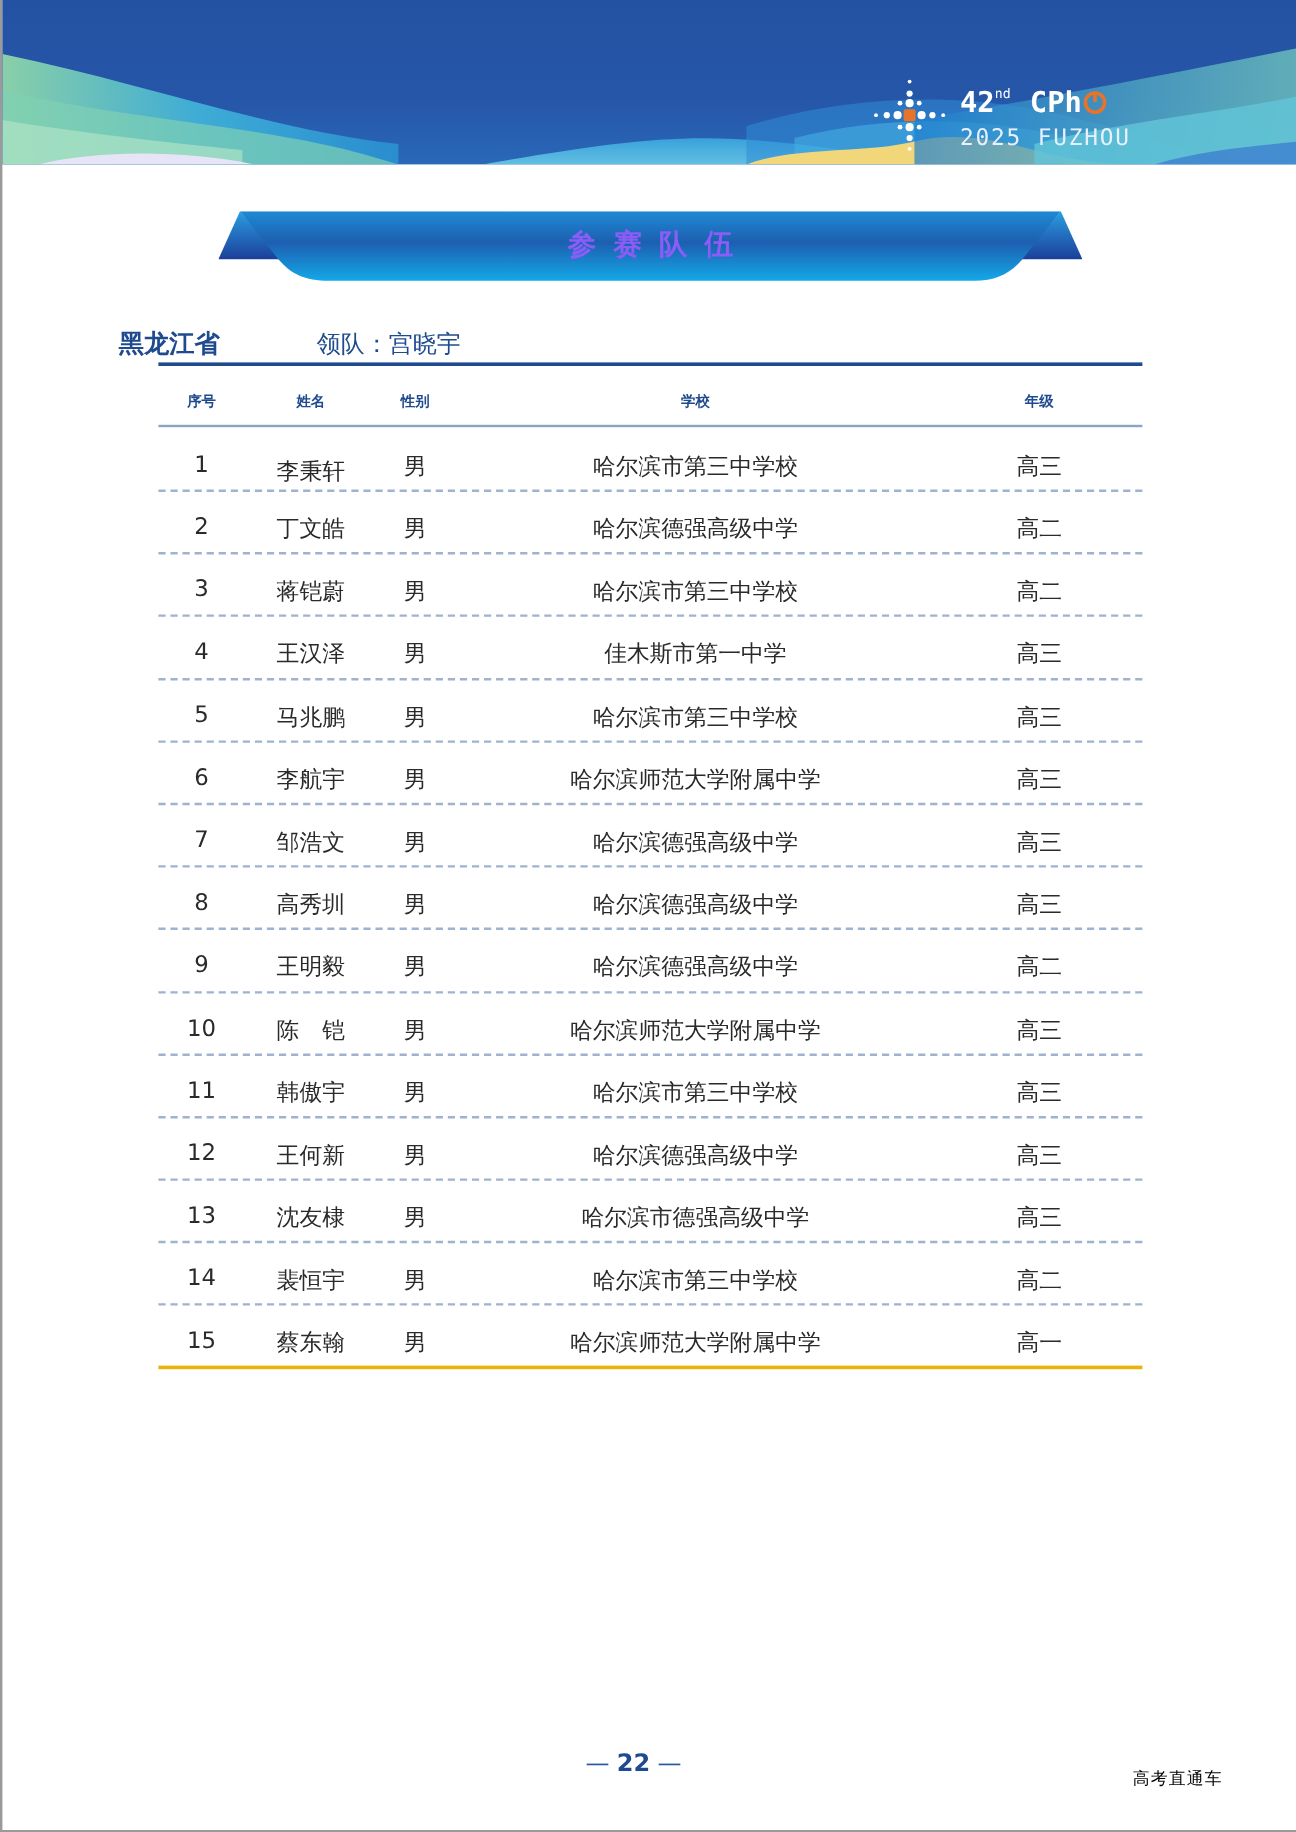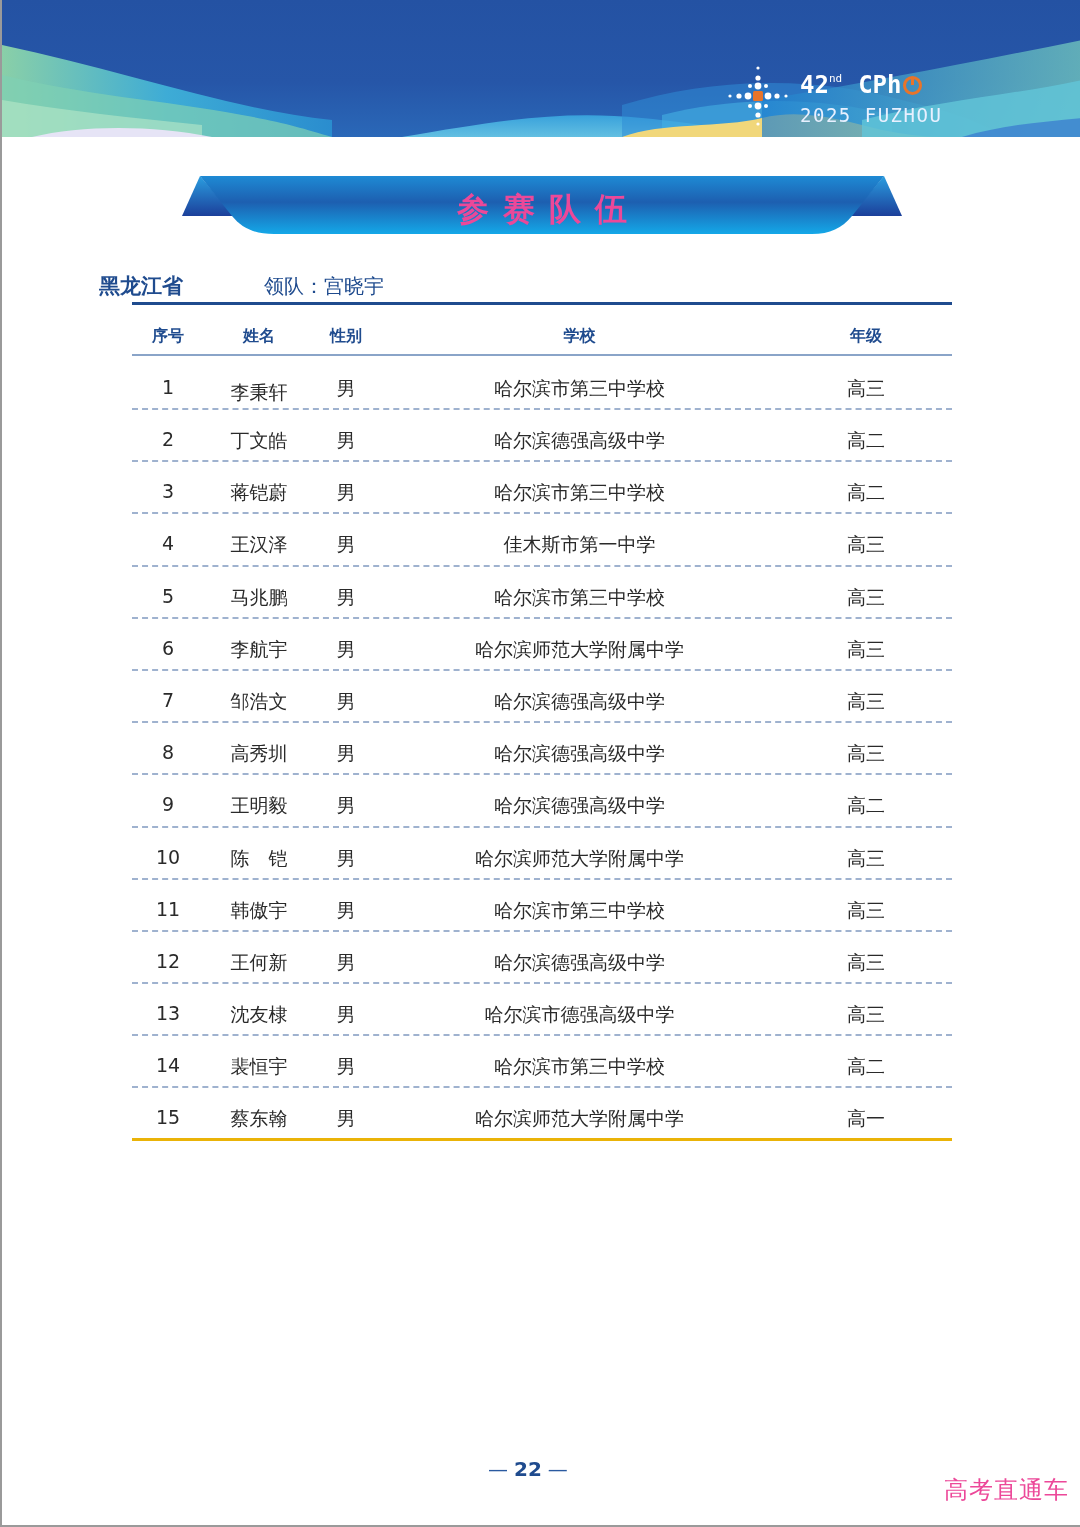--- a/index.html
+++ b/index.html
@@ -12,47 +12,47 @@
   .banner svg { position: absolute; left: 0; top: 0; }
   .logo { position: absolute; left: 724px; top: 64px; width: 200px; height: 66px; }
   .logo-title { position: absolute; left: 74px; top: 7px; font-family: "DejaVu Sans Mono", "Liberation Mono", monospace; font-weight: bold; font-size: 24px; color: #ffffff; letter-spacing: 0px; white-space: nowrap; }
   .logo-title sup { font-size: 11px; font-weight: normal; vertical-align: 11px; margin-right: 16px; }
   .logo-o { display: inline-block; width: 19px; height: 19px; border: 3px solid #e8742a; border-radius: 50%; vertical-align: -2px; margin-left: 1px; position: relative; }
   .logo-o::after { content: ""; position: absolute; left: 5px; top: -2px; width: 3px; height: 8px; background: #e8742a; }
   .logo-sub { position: absolute; left: 74px; top: 40px; font-family: "DejaVu Sans Mono", "Liberation Mono", monospace; font-size: 19px; color: #e8f0ff; letter-spacing: 1.5px; white-space: nowrap; }
 
   
   .ribbon { position: absolute; left: 180px; top: 176px; width: 720px; height: 60px; }
-  .ribbon-title { position: absolute; left: 0; top: 12px; width: 720px; text-align: center; font-size: 32px; font-weight: bold; color: #ec4899; letter-spacing: 14px; padding-left: 14px; }
+  .ribbon-title { position: absolute; left: 0; top: 12px; width: 720px; text-align: center; font-size: 24px; font-weight: bold; color: #8b5cf6; letter-spacing: 14px; padding-left: 14px; }
 
   
   .province { position: absolute; left: 97px; top: 272px; font-size: 21px; font-weight: bold; color: #1f4b8e; }
   .leader { position: absolute; left: 262px; top: 273px; font-size: 20px; color: #1f4b8e; }
   .leader-label { }
   .rule-top { position: absolute; left: 130px; top: 302px; width: 820px; height: 3px; background: #1f4b8e; }
 
   
   .table { position: absolute; left: 130px; top: 318px; width: 820px; }
   .thead { position: relative; height: 38px; border-bottom: 2px solid #8aa4c8; }
-  .th { position: absolute; top: 8px; font-size: 16px; font-weight: bold; color: #1f4b8e; text-align: center; }
+  .th { position: absolute; top: 8px; font-size: 12px; font-weight: bold; color: #1f4b8e; text-align: center; }
   .row { position: relative; height: 52.2px; border-bottom: 2px dashed #9fb2cf; }
   .row.last { border-bottom: 3px solid #eab308; }
   .cell { position: absolute; top: 18px; font-size: 19px; color: #2a2a2a; text-align: center; white-space: nowrap; }
   .tbody .row:first-child { height: 90px - 38px; }
 
   .c-no { left: 0; width: 72px; }
   .c-name { left: 86px; width: 82px; }
   .c-sex { left: 188px; width: 52px; }
   .c-school { left: 280px; width: 335px; }
   .c-grade { left: 690px; width: 88px; }
 
   
   .pageno { position: absolute; left: 480px; top: 1457px; width: 120px; text-align: left; font-size: 20px; font-weight: bold; color: #1f4b8e; }
   .pageno .dash { font-weight: normal; color: #2a5aa0; margin: 0 6px; }
-  .watermark { position: absolute; left: 942px; top: 1474px; font-size: 24px; color: #ec4899; letter-spacing: 1px; }
+  .watermark { position: absolute; left: 942px; top: 1474px; font-size: 14px; color: #000000; letter-spacing: 1px; }
 </style>
 </head>
 <body>
 
 <div class="page">
 
   <div class="banner">
     <svg width="1080" height="137" viewBox="0 0 1080 137">
       <defs>
         <linearGradient id="g1" x1="0" y1="0" x2="1" y2="0">

